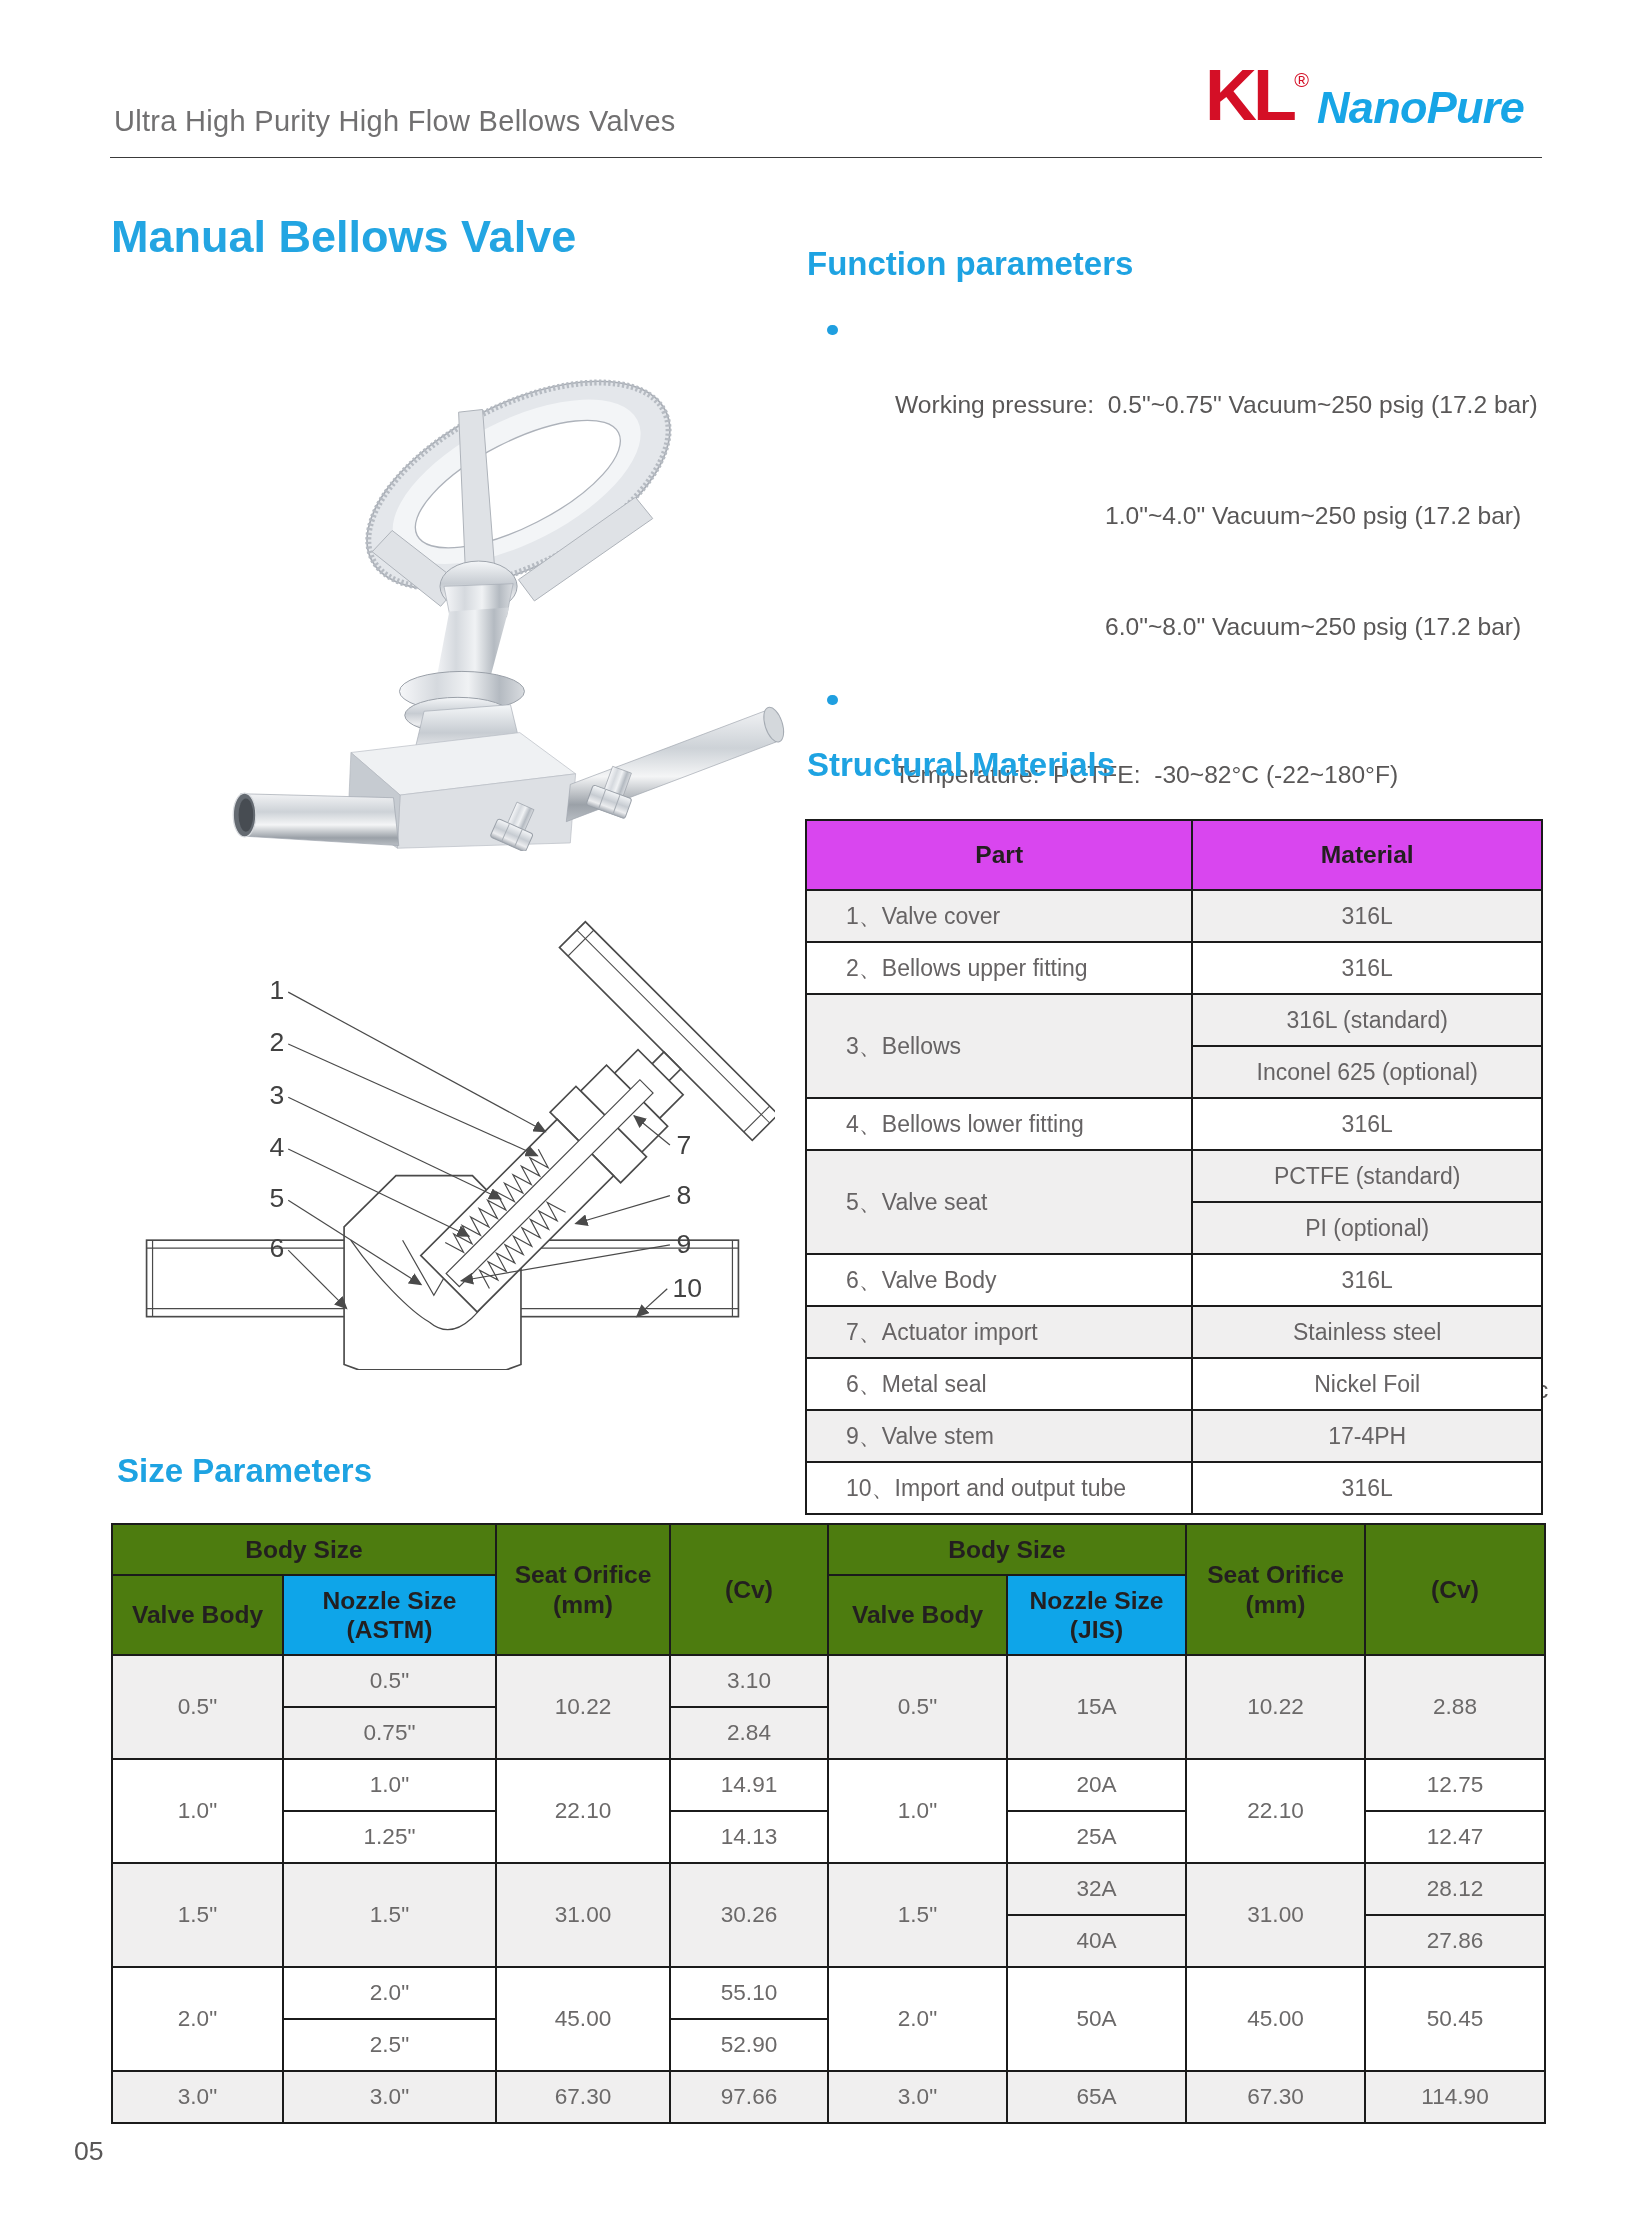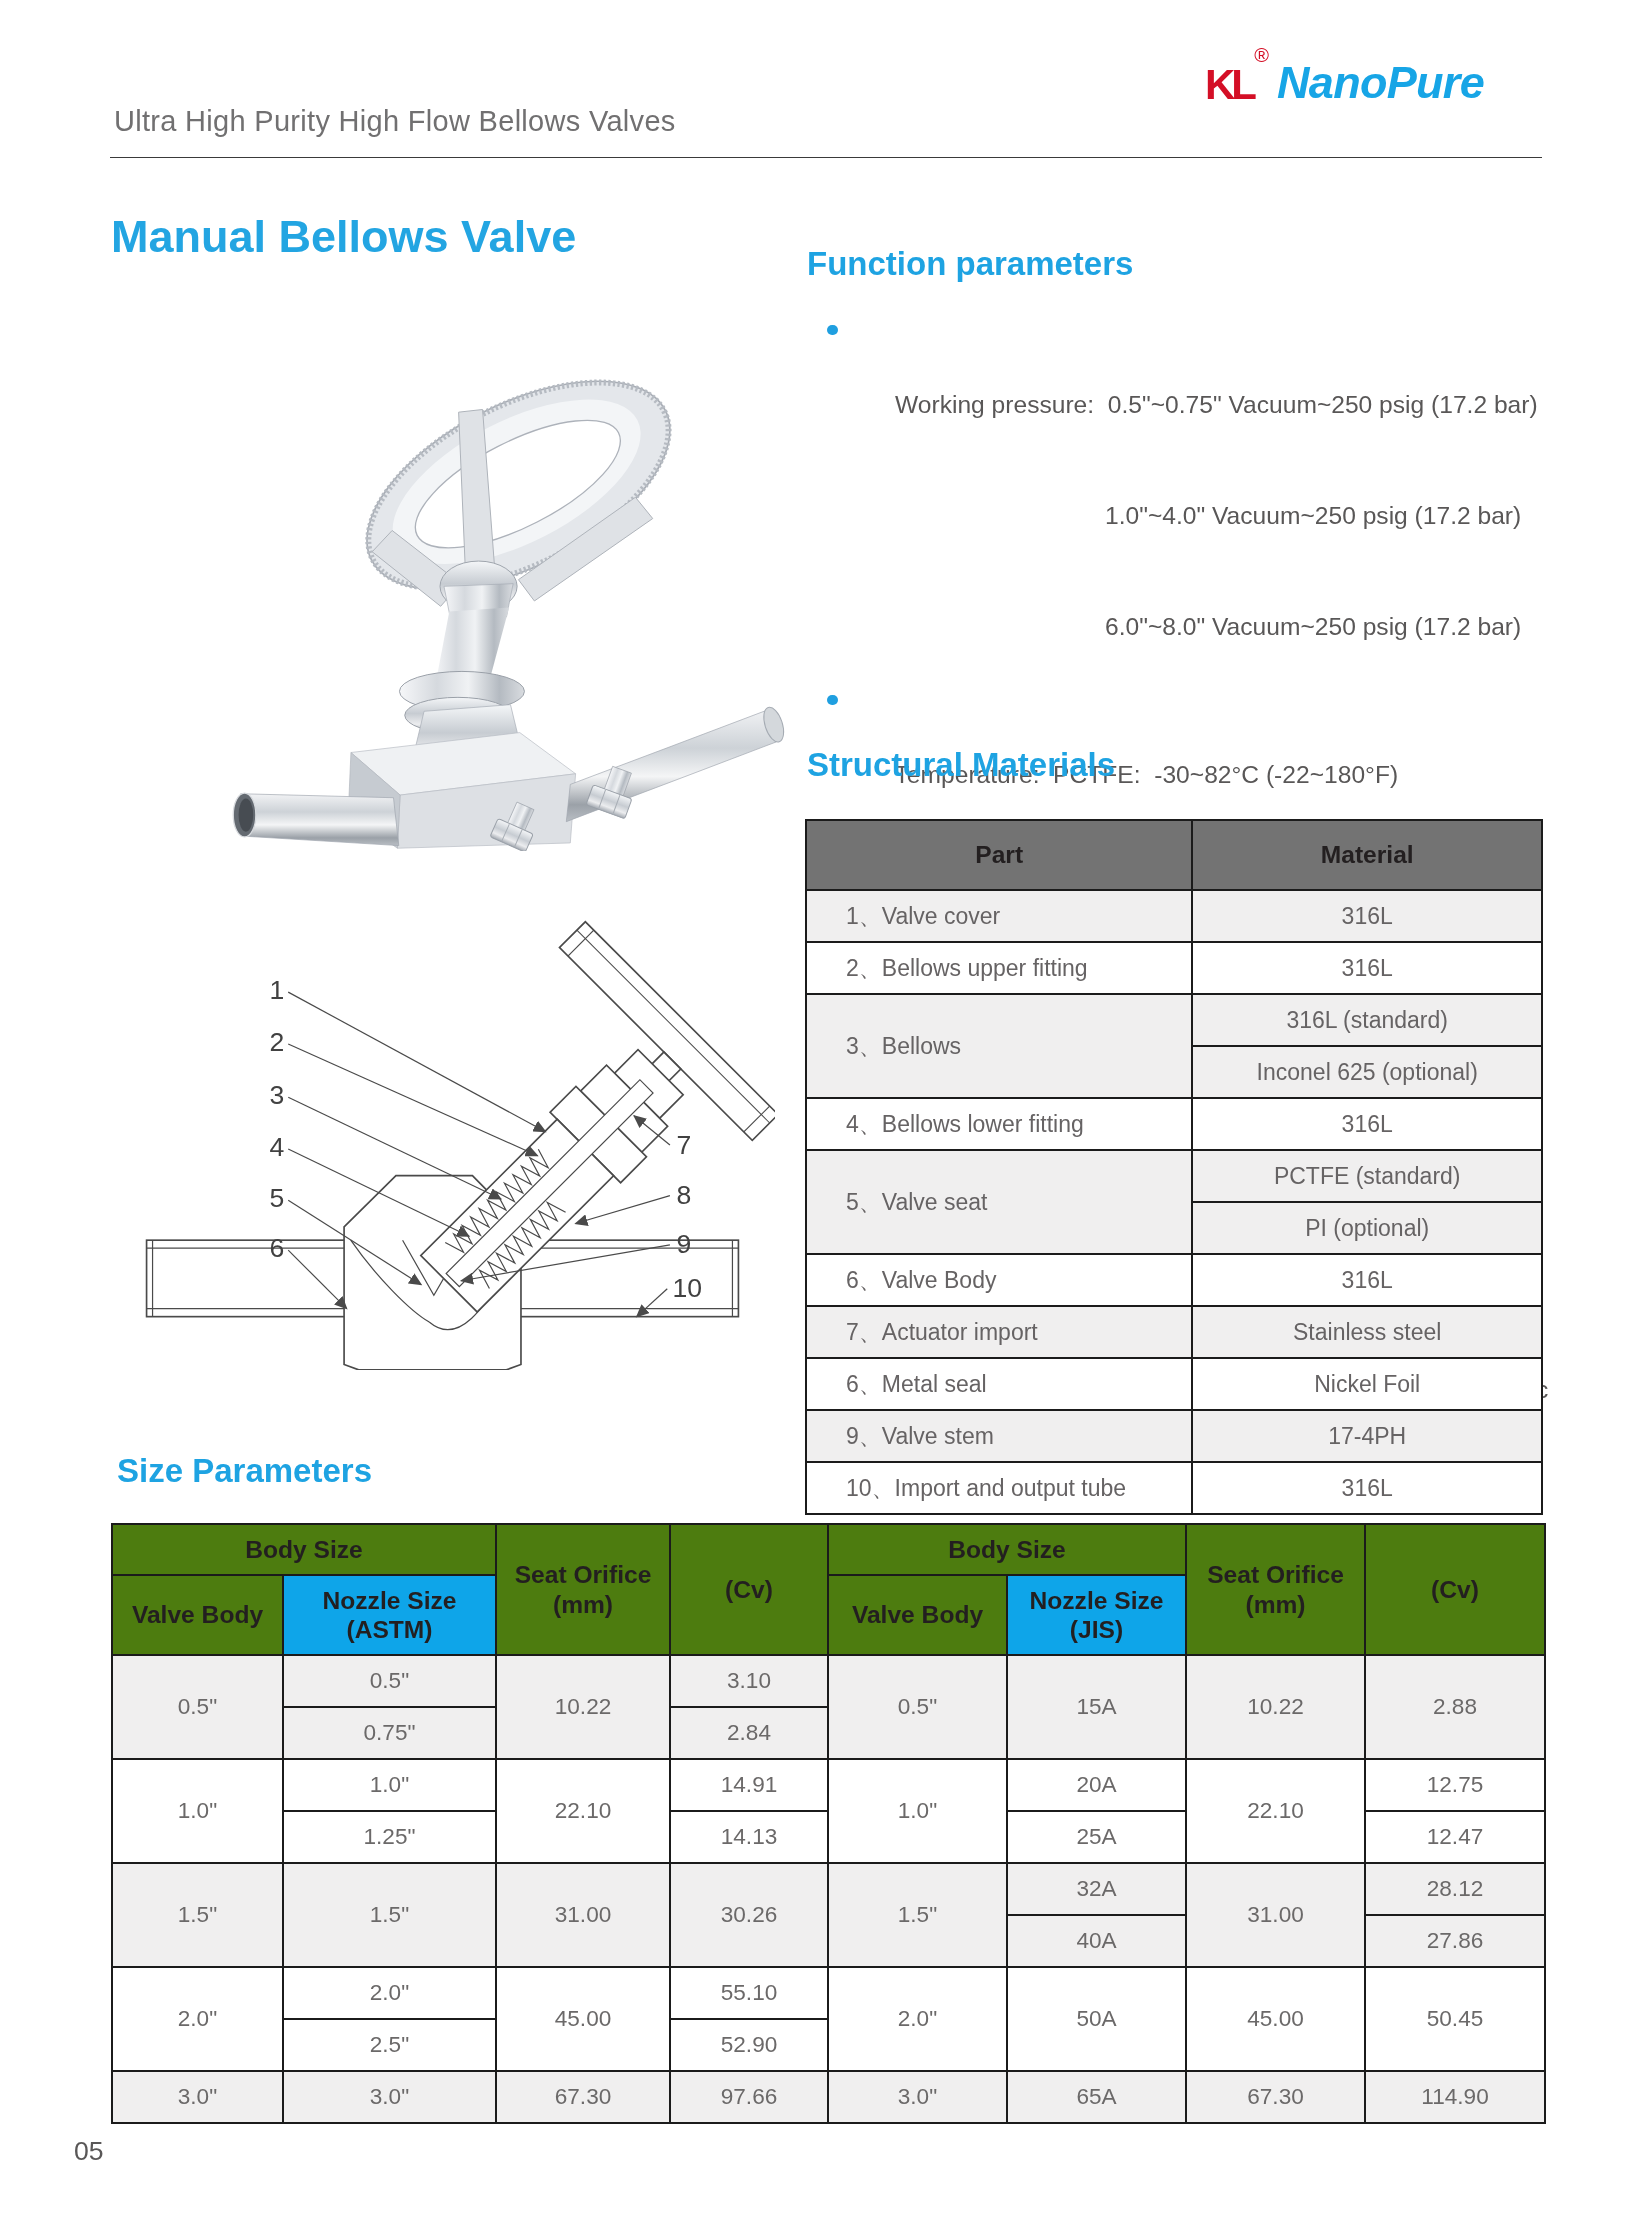--- a/index.html
+++ b/index.html
@@ -2,21 +2,21 @@
 <html style="font-size:10.6px"><head>
 <meta charset="utf-8">
 <style>
   html,body{margin:0;padding:0;background:#ffffff;}
   .page{position:relative;width:1650px;height:2239px;background:#ffffff;overflow:hidden;
         font-family:"Liberation Sans", sans-serif;color:#595757;}
 
   
   .doc-title{position:absolute;left:114px;top:105px;font-size:29px;color:#717071;letter-spacing:0.3px;}
   .logo{position:absolute;left:1205px;top:59px;display:flex;align-items:flex-end;}
-  .logo-kl{font-size:42px;font-weight:bold;color:#d40f26;letter-spacing:-4px;line-height:1;}
+  .logo-kl{font-size:72px;font-weight:bold;color:#d40f26;letter-spacing:-4px;line-height:1;}
   .logo-reg{font-size:20px;color:#d40f26;vertical-align:top;position:relative;top:-39px;left:1.3px;}
   .logo-np{font-size:45px;font-style:italic;font-weight:bold;color:#17a5e6;margin-left:9.3px;
            letter-spacing:-0.7px;line-height:1.05;}
   .header-rule{position:absolute;left:110px;top:157px;width:1432px;height:1.3px;background:#3a3a3a;}
 
   
   .page-title{position:absolute;left:111px;top:211px;font-size:45px;font-weight:bold;color:#23a5e2;}
 
   
   .sec-heading{position:absolute;font-size:33px;font-weight:600;color:#1ea3e2;}
@@ -34,21 +34,21 @@
   .ind-c{padding-left:120px;}
   .fp-sup{font-size:16px;vertical-align:10.6px;letter-spacing:0;}
 
   
   table{border-collapse:collapse;table-layout:fixed;}
   td,th{border:2px solid #1b1b1b;text-align:center;vertical-align:middle;overflow:hidden;}
 
   
   .mat-table{position:absolute;left:805px;top:819px;width:738px;}
   .mat-table{border:2.7px solid #1b1b1b;}
-  .mat-table th{height:66px;background:#737373;font-size:24.6px;font-weight:600;color:#231f20;}
+  .mat-table th{height:66px;background:#d946ef;font-size:24.6px;font-weight:600;color:#231f20;}
   .mat-table td{height:48px;font-size:23px;color:#666364;background:#ffffff;}
   .mat-table td.part{text-align:left;padding-left:39px;}
   .mat-table tr.odd td{background:#f0efef;}
   .mat-table tr.sub td{border-top-width:1.3px;}
 
   
   .size-table{position:absolute;left:111px;top:1523px;width:1432px;border:2.7px solid #1b1b1b;}
   .size-table th{background:#4d7c0f;color:#231f20;font-weight:600;font-size:24.6px;
                  white-space:pre-line;line-height:1.2;}
   .size-table th.dark{background:#0ea5e9;}

